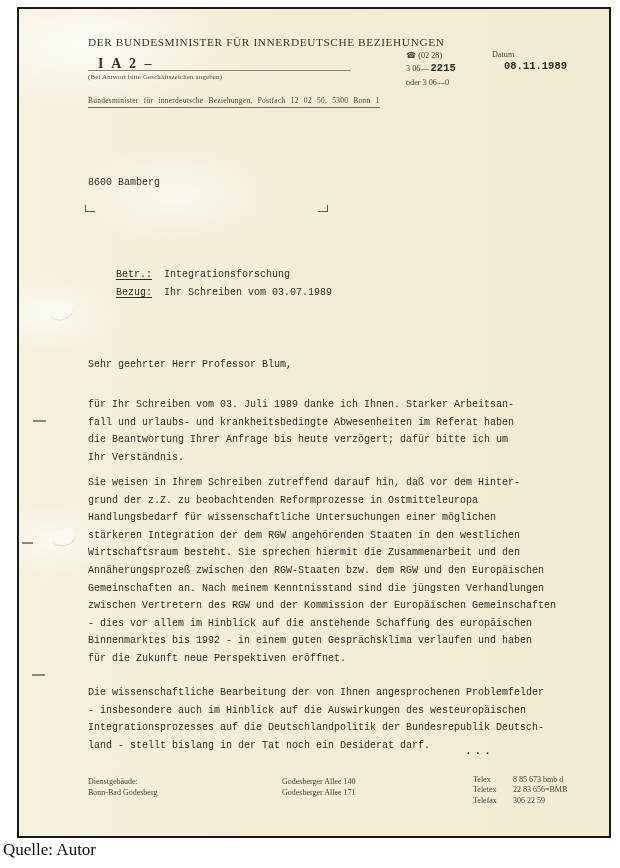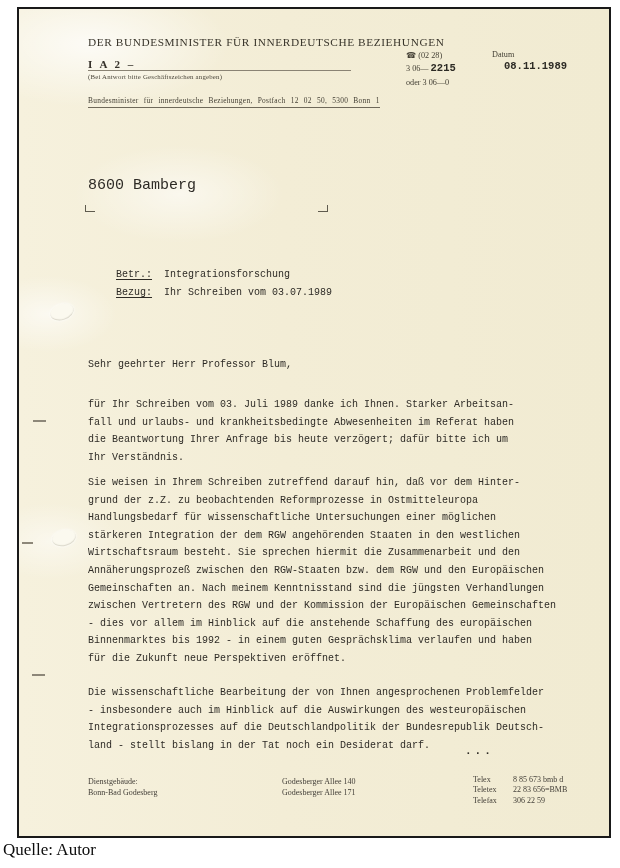--- a/index.html
+++ b/index.html
@@ -17,33 +17,33 @@
       radial-gradient(ellipse 100px 55px at 28px 305px, rgba(255,255,255,0.6), rgba(255,255,255,0) 70%),
       radial-gradient(ellipse 100px 55px at 32px 532px, rgba(255,255,255,0.5), rgba(255,255,255,0) 70%),
       linear-gradient(90deg, #f6f1dd 0%, #f3edd6 45%, #f1ebd2 100%);
   }
   .abs{position:absolute;}
   .serif{font-family:"Liberation Serif", serif;color:#3c382e;}
   .mono{font-family:"Liberation Mono", monospace;color:#2e2b26;}
 
   .ministry{left:69px;top:27px;font-size:11.3px;letter-spacing:0.6px;color:#38342a;white-space:nowrap;}
   .ref-row{left:69px;top:45px;width:263px;height:16px;border-bottom:1px solid #8a8374;}
-  .ref-code{font-size:11px;font-weight:bold;letter-spacing:2.5px;color:#35312a;}
+  .ref-code{font-size:14px;font-weight:bold;letter-spacing:2.5px;color:#35312a;margin-left:10px;}
   .ref-note{left:69px;top:64px;font-size:6.8px;color:#4b473c;letter-spacing:0.2px;}
   .sender-line{left:69px;top:87px;font-size:7.4px;color:#454136;letter-spacing:0.3px;word-spacing:3px;
     border-bottom:1px solid #6e6859;padding-bottom:2px;white-space:nowrap;}
 
   .contact{left:387px;top:41px;width:190px;height:50px;font-size:8.2px;color:#454136;}
   .c-row{position:absolute;left:0;white-space:nowrap;}
   .phone-big{font-family:"Liberation Mono", monospace;font-size:10.5px;font-weight:bold;color:#2c2a24;}
   .date-label{position:absolute;left:86px;top:0;}
   .date-value{position:absolute;left:83px;top:-2px;padding-left:15px;}
 
   .recipient{left:69px;top:108px;line-height:13.4px;font-size:10px;}
-  .city{left:69px;top:168px;font-size:15px;}
+  .city{left:69px;top:168px;font-size:10px;}
 
   .corner{width:9px;height:6px;}
   .corner-left{left:66px;top:196px;border-left:1px solid #5f5b4e;border-bottom:1px solid #5f5b4e;}
   .corner-right{left:299px;top:196px;border-right:1px solid #5f5b4e;border-bottom:1px solid #5f5b4e;}
 
   .subj{font-size:10px;white-space:nowrap;margin-left:28px;}
   .subj .lab{text-decoration:underline;text-underline-offset:2px;}
   .subj .txt{margin-left:12px;}
   .subject-line{left:69px;top:260px;}
   .reference-line{left:69px;top:278px;}

